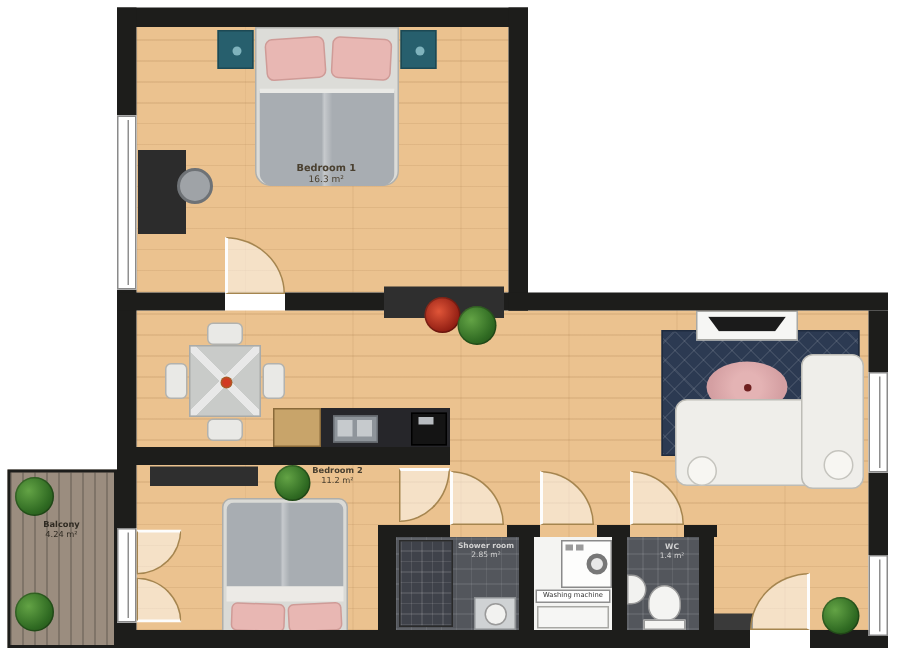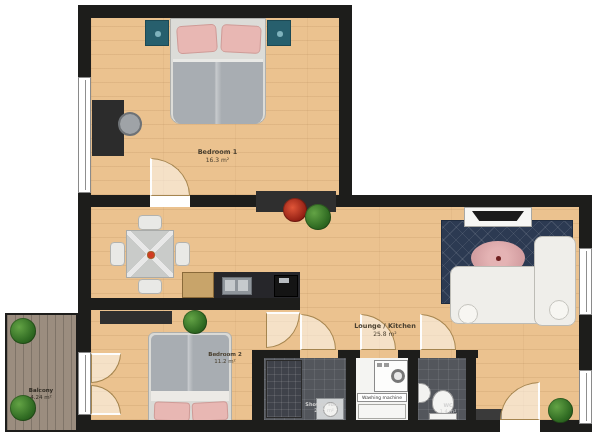--- a/index.html
+++ b/index.html
@@ -14,21 +14,21 @@
   .wall{background:#1d1d1b;z-index:5;}
   .win{background:#ffffff;border:1px solid #8a8a8a;box-sizing:border-box;z-index:6;}
   .win-line-v{position:absolute;left:50%;top:2px;bottom:2px;width:1px;background:#8f8f8f;}
   .door{background:rgba(255,255,255,.5);border:1px solid #a5854f;box-sizing:border-box;z-index:6;}
   .tile{background:#53565c;
         background-image:repeating-linear-gradient(0deg, rgba(255,255,255,.08) 0 1px, rgba(0,0,0,0) 1px 10px),
                          repeating-linear-gradient(90deg, rgba(255,255,255,.08) 0 1px, rgba(0,0,0,0) 1px 10px);
         z-index:2;}
   .furn{z-index:2;box-sizing:border-box;}
   .over-wall{z-index:6;box-sizing:border-box;}
-  .lbl{z-index:7;text-align:center;color:#4a4030;line-height:1.25;margin-top:40px;}
+  .lbl{z-index:7;text-align:center;color:#4a4030;line-height:1.25;}
   .lbl .a{font-size:6.5px;font-weight:bold;}
   .lbl .b{font-size:6px;}
   .lbl-light{color:#d2d2d2;}
   .plant{border-radius:50%;background:radial-gradient(circle at 35% 35%, #63a345, #2f6a22 62%, #1d4614);
          box-shadow:0 0 0 1px rgba(0,0,0,.25) inset;z-index:6;}
   .plant-red{border-radius:50%;background:radial-gradient(circle at 40% 40%, #e05538, #8f1d12 70%, #5e0f08);
          box-shadow:0 0 0 1px rgba(0,0,0,.25) inset;z-index:6;}
   .chair{background:#e9e9e6;border:1px solid #b2b2ae;border-radius:4px;}
   .sofa{background:#efeeea;border:1px solid #bdbcb6;border-radius:8px;}
   .cushion{background:#f7f6f2;border:1px solid #c5c4be;border-radius:50%;}
@@ -93,24 +93,20 @@
   <div class="abs furn" style="left:214px;top:272px;width:86px;height:26px;background:#26262a;">
     <div style="position:absolute;left:8px;top:5px;width:28px;height:16px;background:#8f959b;border:1px solid #6a6f75;">
       <div style="position:absolute;left:2px;top:2px;width:10px;height:11px;background:#c6cacd;"></div>
       <div style="position:absolute;left:15px;top:2px;width:10px;height:11px;background:#c6cacd;"></div>
     </div>
     <div style="position:absolute;left:60px;top:3px;width:22px;height:20px;background:#141414;border:1px solid #000;">
       <div style="position:absolute;left:4px;top:2px;width:10px;height:5px;background:#b8bcc0;"></div>
     </div>
   </div>
 
-  <div class="abs lbl" style="left:330px;top:282px;width:110px;">
-    <div class="a">Lounge / Kitchen</div>
-    <div class="b">25.8 m²</div>
-  </div>
 
   <div class="abs furn" style="left:441px;top:220px;width:132px;height:84px;background:#2c3a52;border:1px solid #1f2b3e;
        background-image:repeating-linear-gradient(45deg, rgba(255,255,255,.09) 0 1px, rgba(0,0,0,0) 1px 9px),
                         repeating-linear-gradient(-45deg, rgba(255,255,255,.09) 0 1px, rgba(0,0,0,0) 1px 9px);">
     <div style="position:absolute;left:29px;top:20px;width:54px;height:34px;border-radius:50%;background:radial-gradient(circle,#e4b3b4 30%,#d49fa2 75%);">
       <div style="position:absolute;left:25px;top:15px;width:5px;height:5px;border-radius:50%;background:#6e1f1f;"></div>
     </div>
   </div>
 
   <div class="abs furn white-box" style="left:464px;top:207px;width:68px;height:20px;z-index:3;">

